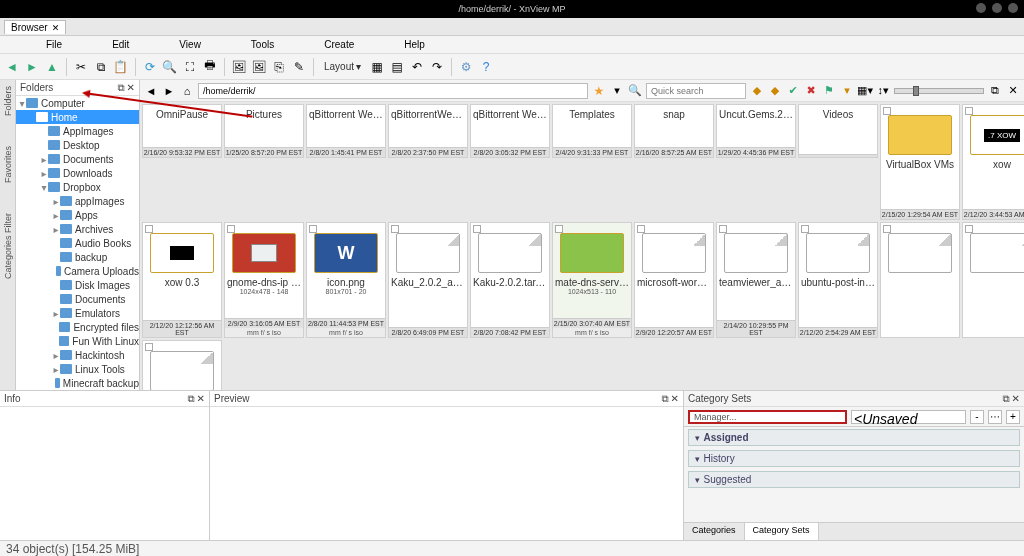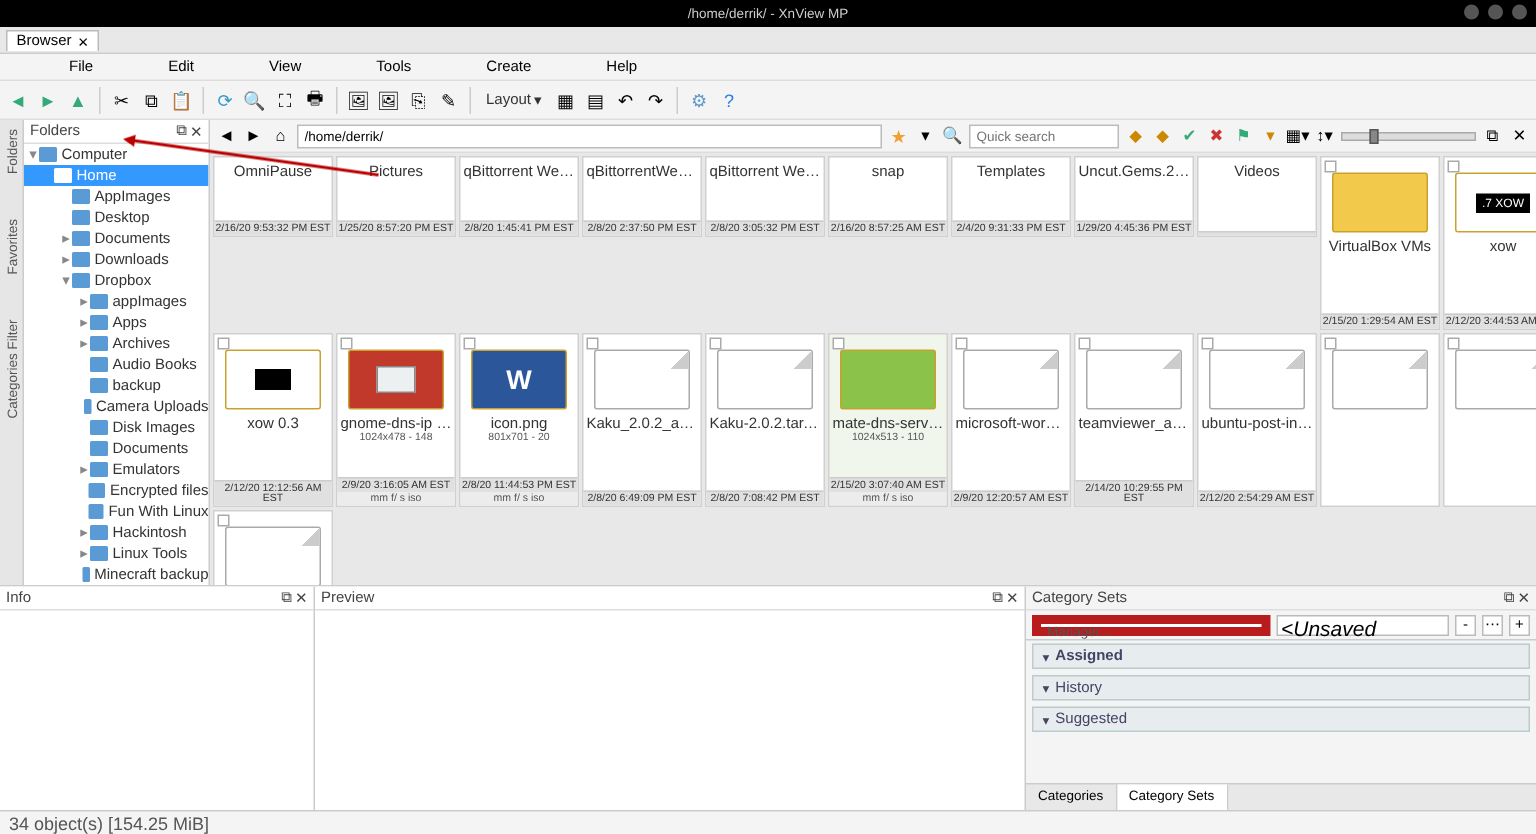--- a/index.html
+++ b/index.html
@@ -54,21 +54,21 @@
 .fname { margin-top:4px; text-align:center; width:100%; padding:0 2px; white-space:nowrap; overflow:hidden; text-overflow:ellipsis;}
 .dims { color:#555; font-size:7px;}
 .date-row { background:#e0e0e0; width:100%; text-align:center; padding:1px 0; font-size:7px; color:#333; margin-top:auto; border-top:1px solid #ccc;}
 .extra-row { background:#ececec; width:100%; text-align:center; font-size:7px; color:#555; padding:1px 0;}
 .cell.greenish { background:#f1f6ed;}
 .bottom-row { height:150px; display:flex; border-top:1px solid #ccc;}
 .info-pane { width:210px; background:#fff; border-right:1px solid #ccc; display:flex; flex-direction:column;}
 .preview-pane { flex:1; background:#fff; border-right:1px solid #ccc; display:flex; flex-direction:column;}
 .cat-pane { width:340px; background:#f4f4f4; display:flex; flex-direction:column;}
 .cat-controls { height:20px; display:flex; align-items:center; padding:2px 4px; gap:4px; border-bottom:1px solid #ccc;}
-.cat-controls .mgr { flex:1; height:14px; border:6px solid #b91c1c; background:#fff; font-size:9px; padding:0 4px; color:#555;}
+.cat-controls .mgr { flex:1; height:14px; border:2px solid #b91c1c; background:#fff; font-size:9px; padding:0 4px; color:#555;}
 .cat-controls .sel { width:115px; height:14px; border:1px solid #bbb; background:#fff; font-size:14px; padding:0 2px;font-style:italic;}
 .cat-controls .sq { width:14px; height:14px; border:1px solid #bbb; background:#fff; text-align:center; line-height:12px; cursor:pointer;}
 .cat-section { background:#e8ecef; border:1px solid #bcc; margin:2px 4px; padding:2px 6px; font-size:9px; color:#446; display:flex; align-items:center; gap:4px; cursor:pointer;}
 .cat-tabs { margin-top:auto; height:18px; display:flex; border-top:1px solid #ccc; background:#e8e8e8;}
 .cat-tab { padding:2px 8px; font-size:9px; border-right:1px solid #ccc; cursor:pointer;}
 .cat-tab.active { background:#fff;}
 .status-bar { height:16px; background:#f4f4f4; border-top:1px solid #ccc; font-size:12px; color:#555; padding:1px 6px;}
 .arrow-line { position:absolute; top:92px; left:84px; width:170px; height:2px; background:#b00; transform:rotate(8deg); transform-origin:left; z-index:50;}
 .arrow-line::before{content:""; position:absolute; left:-6px; top:-3px; border:4px solid transparent; border-right:8px solid #b00;}
 </style>
@@ -295,26 +295,26 @@
           </div>
           <div class="cell" style="height: 54px;">
             <div class="fname">qBittorrentWebUI-linux-...</div>
             <div class="date-row">2/8/20 2:37:50 PM EST</div>
           </div>
           <div class="cell" style="height: 54px;">
             <div class="fname">qBittorrent Web UI-win3...</div>
             <div class="date-row">2/8/20 3:05:32 PM EST</div>
           </div>
           <div class="cell" style="height: 54px;">
+            <div class="fname">Templates</div>
+            <div class="date-row">2/4/20 9:31:33 PM EST</div>
+          </div>
+          <div class="cell" style="height: 54px;">
             <div class="fname">snap</div>
             <div class="date-row">2/16/20 8:57:25 AM EST</div>
-          </div>
-          <div class="cell" style="height: 54px;">
-            <div class="fname">Templates</div>
-            <div class="date-row">2/4/20 9:31:33 PM EST</div>
           </div>
           <div class="cell" style="height: 54px;">
             <div class="fname">Uncut.Gems.2019.720p...</div>
             <div class="date-row">1/29/20 4:45:36 PM EST</div>
           </div>
           <div class="cell" style="height: 54px;">
             <div class="fname">Videos</div>
             <div class="date-row"></div>
           </div>
           <div class="cell">

